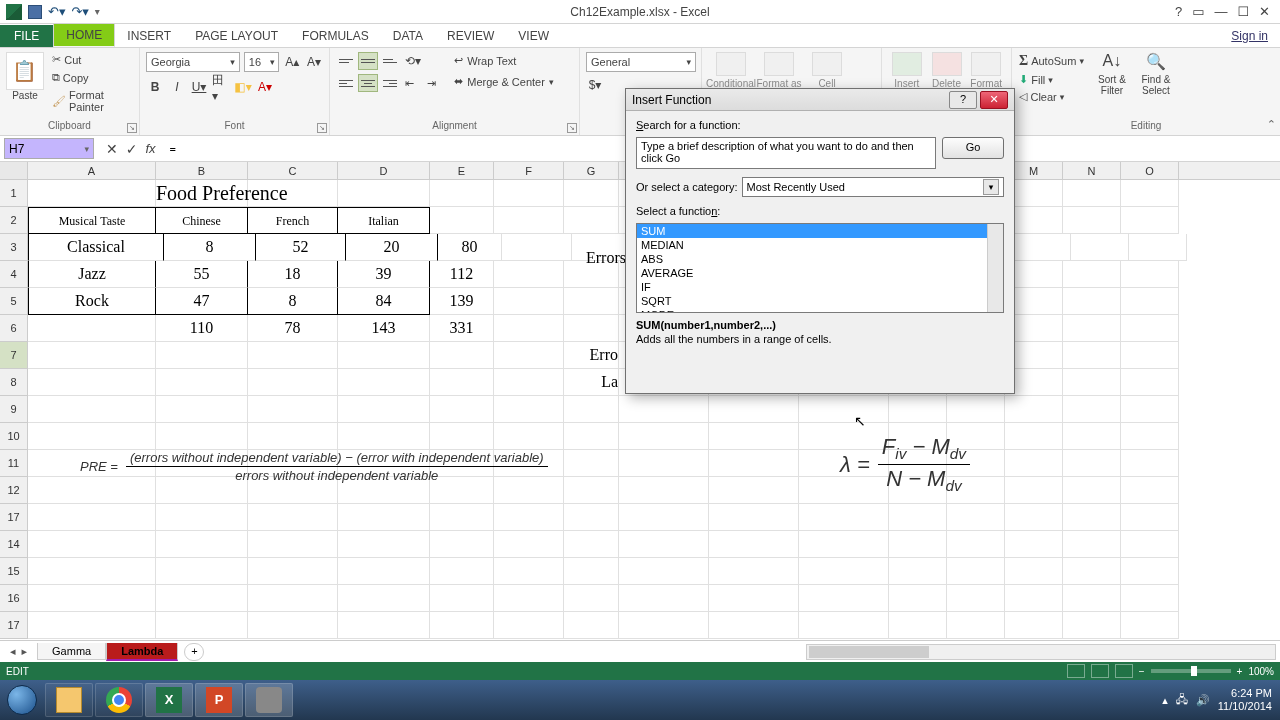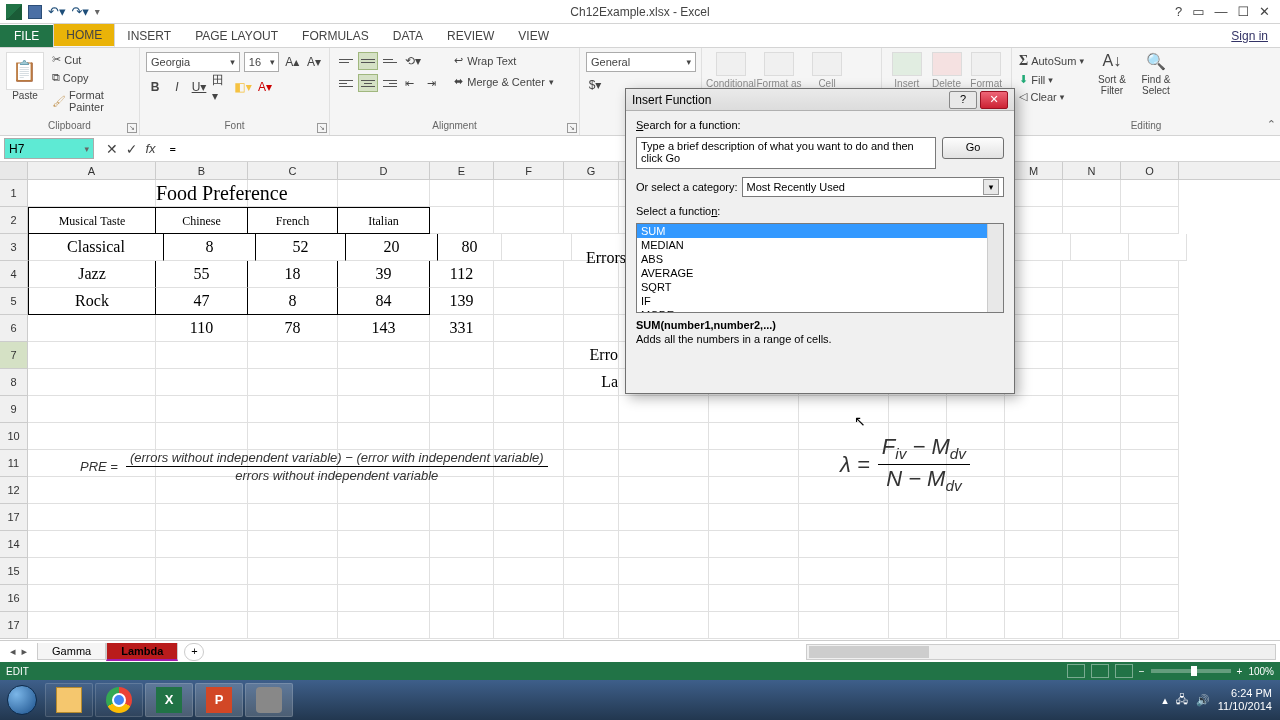--- a/index.html
+++ b/index.html
@@ -13,21 +13,21 @@
 .ico-save { background:#4a6fa5; border:1px solid #2c4e78; width:14px; height:14px; }
 .ico-undo,.ico-redo { color:#1e4e79; font-size:13px; line-height:1; }
 .title-center { position:absolute; left:50%; transform:translateX(-50%); font-size:12px; color:#444; }
 .win-ctrl { margin-left:auto; display:flex; gap:10px; padding:0 10px; font-size:13px; color:#444; }
 .win-ctrl span { cursor:default; }
 
 
 .ribbon-tabs { height:24px; display:flex; align-items:flex-end; border-bottom:1px solid #d4d4d4; }
 .file-tab { background:#217346; color:#fff; padding:4px 14px; font-size:12px; }
 .tab { padding:4px 12px; font-size:12px; color:#444; }
-.tab.active { border:1px solid #d4d4d4; border-bottom:1px solid #f5f5f5; background:#eab308; }
+.tab.active { border:1px solid #d4d4d4; border-bottom:1px solid #f5f5f5; background:#84cc16; }
 .signin { margin-left:auto; padding:4px 12px; font-size:12px; color:#336; text-decoration:underline; }
 
 
 .ribbon { height:88px; background:#f5f5f5; border-bottom:1px solid #d4d4d4; display:flex; font-size:11px; color:#444; position:relative; }
 .rgroup { border-right:1px solid #e0e0e0; padding:4px 6px; display:flex; flex-direction:column; justify-content:space-between; position:relative; }
 .rgroup-label { text-align:center; font-size:10px; color:#666; }
 .rg-launcher { position:absolute; bottom:2px; right:2px; width:10px; height:10px; border:1px solid #999; font-size:7px; text-align:center; line-height:8px; color:#666; }
 .clip-big { width:38px; height:38px; background:#fff; border:1px solid #ddd; display:flex; align-items:center; justify-content:center; color:#c59a5b; font-size:20px; }
 .clip-row { display:flex; gap:4px; }
 .clip-item { display:flex; align-items:center; gap:3px; font-size:11px; padding:1px 4px; }
@@ -52,21 +52,21 @@
 .edit-col{display:flex;flex-direction:column;gap:2px;font-size:11px;}
 .edit-item{display:flex;align-items:center;gap:3px;padding:1px;}
 .sigma{font-family:serif;font-size:14px;font-weight:bold;}
 .sort-find{display:flex;gap:2px;}
 .sf-btn{width:42px;height:56px;display:flex;flex-direction:column;align-items:center;font-size:10px;text-align:center;}
 .sf-ico{width:20px;height:20px;margin-bottom:2px;}
 .ribbon-collapse{position:absolute;right:4px;bottom:4px;font-size:11px;color:#666;}
 
 
 .fbar { height:26px; display:flex; align-items:center; border-bottom:1px solid #d4d4d4; }
-.namebox { width:90px; height:21px; border:1px solid #ababab; margin:0 4px; display:flex; align-items:center; padding:0 4px; font-size:12px; background:#5eead4; }
+.namebox { width:90px; height:21px; border:1px solid #ababab; margin:0 4px; display:flex; align-items:center; padding:0 4px; font-size:12px; background:#c4b5fd; }
 .namebox .dd{margin-left:auto;font-size:9px;color:#666;}
 .fx-btns{display:flex;gap:8px;padding:0 8px;font-size:14px;color:#444;}
 .fx-lbl{font-style:italic;font-size:13px;}
 .formula-input{flex:1;padding:0 6px;font-size:13px;font-family:Calibri,sans-serif;}
 
 
 .grid-wrap{position:absolute;top:162px;left:0;right:0;bottom:80px;overflow:hidden;}
 .col-headers{display:flex;height:18px;background:#f0f0f0;border-bottom:1px solid #ccc;}
 .corner{width:28px;border-right:1px solid #ccc;background:#e8e8e8;}
 .ch{border-right:1px solid #ccc;text-align:center;font-size:11px;color:#333;line-height:18px;background:#f0f0f0;}
@@ -809,22 +809,22 @@
           <span>Most Recently Used</span>
           <div class="dd">▾</div>
         </div>
     </div>
     <div class="dlg-row"><span class="dlg-lbl">Select a functio<span class="u">n</span>:</span></div>
     <div class="func-list" id="funcList">
       <div class="func-item sel">SUM</div>
         <div class="func-item">MEDIAN</div>
         <div class="func-item">ABS</div>
         <div class="func-item">AVERAGE</div>
+        <div class="func-item">IF</div>
         <div class="func-item">SQRT</div>
-        <div class="func-item">IF</div>
         <div class="func-item">MODE</div>
         <div class="func-scroll"></div>
     </div>
     <div class="func-sig">SUM(number1,number2,...)</div>
     <div class="func-desc">Adds all the numbers in a range of cells.</div>
   </div>
 </div>
 
 <div class="cursor">↖</div>
 

